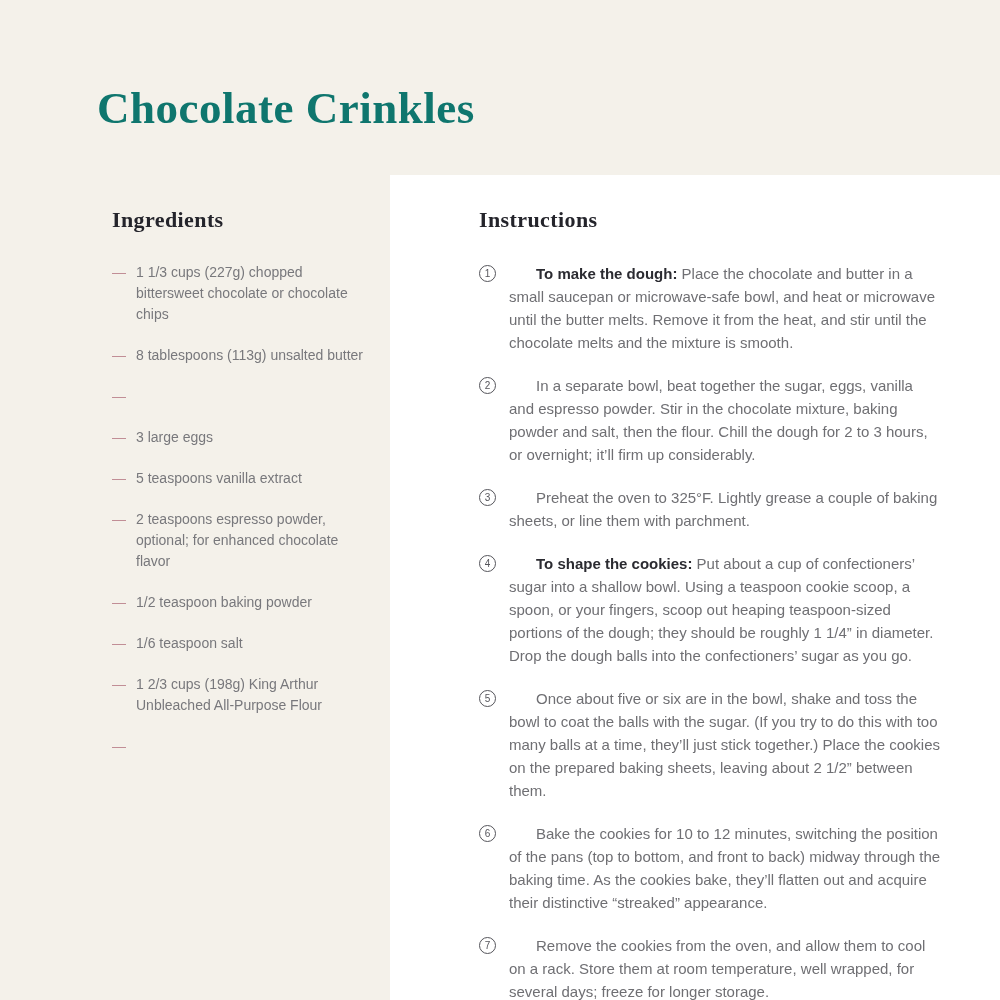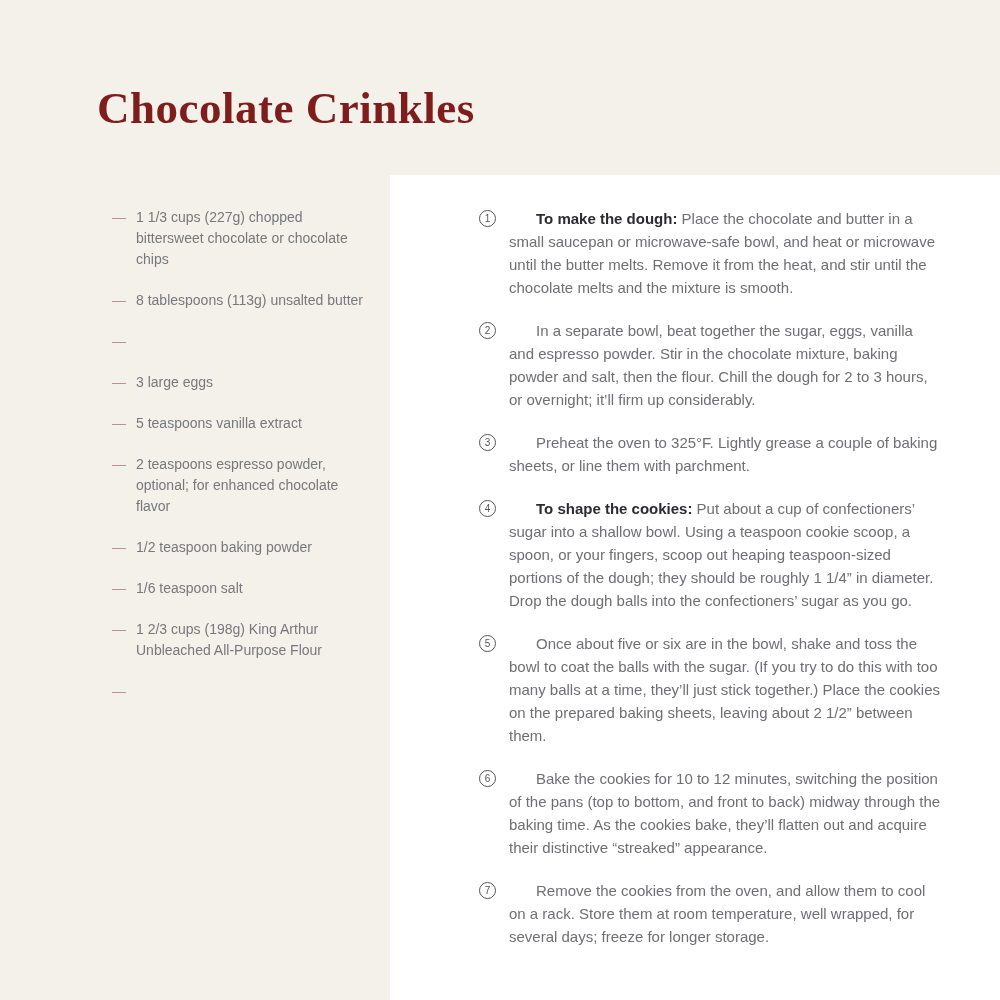--- a/index.html
+++ b/index.html
@@ -15,21 +15,21 @@
     left: 390px; top: 175px; right: 0; bottom: 0;
     background: #ffffff;
   }
   .page-title {
     position: absolute;
     left: 97px; top: 82px;
     font-family: "Liberation Serif", serif;
     font-weight: 600;
     font-size: 45px;
     letter-spacing: 0.5px;
-    color: #7f1d1d;
+    color: #0f766e;
   }
   .col-heading {
     font-family: "Liberation Serif", serif;
     font-weight: 600;
     font-size: 22px;
     letter-spacing: 0.4px;
     color: #24242b;
     margin-bottom: 29px;
   }
   .ingredients-col {
@@ -89,20 +89,21 @@
   }
 </style>
 </head>
 <body>
 
 <div class="white-panel"></div>
 
 <h1 class="page-title">Chocolate Crinkles</h1>
 
 <div class="ingredients-col">
+  <h2 class="col-heading">Ingredients</h2>
 
   <div class="ingredient-item">
     <span class="ingredient-dash">—</span>
     <span>1 1/3 cups (227g) chopped bittersweet chocolate or chocolate chips</span>
   </div>
   <div class="ingredient-item">
     <span class="ingredient-dash">—</span>
     <span>8 tablespoons (113g) unsalted butter</span>
   </div>
   <div class="ingredient-item">
@@ -131,20 +132,21 @@
   <div class="ingredient-item">
     <span class="ingredient-dash">—</span>
     <span>1 2/3 cups (198g) King Arthur Unbleached All-Purpose Flour</span>
   </div>
   <div class="ingredient-item">
     <span class="ingredient-dash">—</span>
   </div>
 </div>
 
 <div class="instructions-col">
+  <h2 class="col-heading">Instructions</h2>
 
   <div class="step">
     <span class="step-num">1</span>
     <p class="step-text"><b class="step-lead">To make the dough:</b><span> Place the chocolate and butter in a small saucepan or microwave-safe bowl, and heat or microwave until the butter melts. Remove it from the heat, and stir until the chocolate melts and the mixture is smooth.</span></p>
   </div>
   <div class="step">
     <span class="step-num">2</span>
     <p class="step-text"><b class="step-lead"></b><span>In a separate bowl, beat together the sugar, eggs, vanilla and espresso powder. Stir in the chocolate mixture, baking powder and salt, then the flour. Chill the dough for 2 to 3 hours, or overnight; it’ll firm up considerably.</span></p>
   </div>
   <div class="step">

